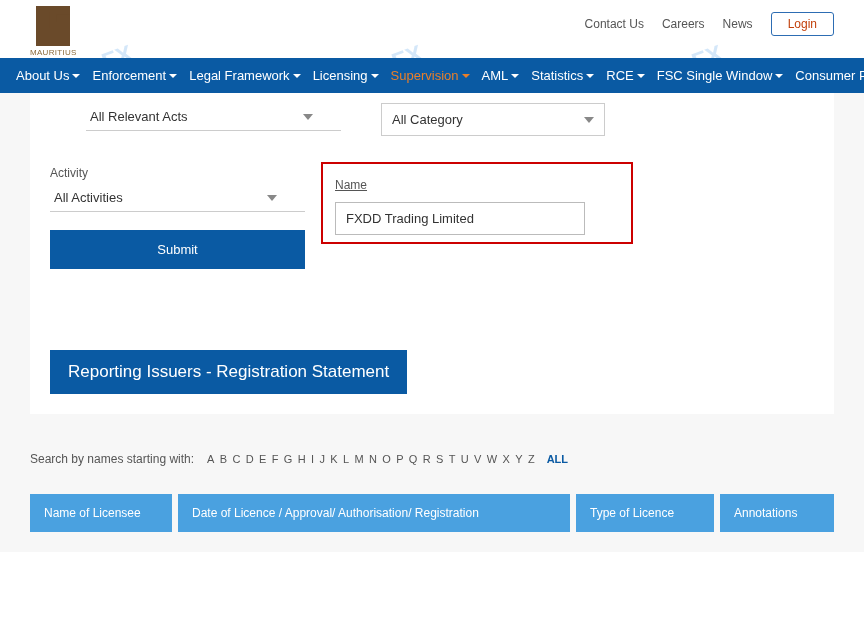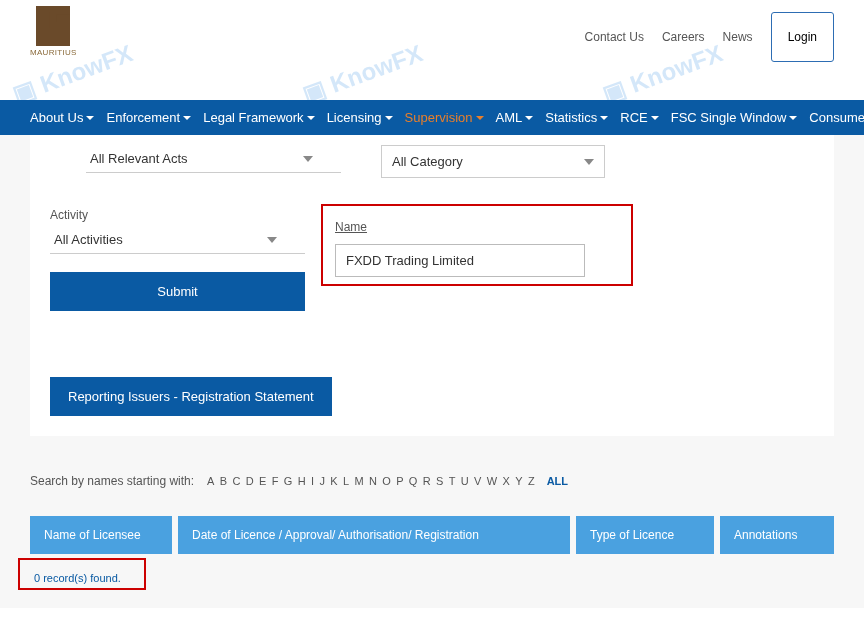--- a/index.html
+++ b/index.html
@@ -56,38 +56,37 @@
     display: flex;
     align-items: center;
     gap: 18px;
     font-size: 12px;
     color: #555;
     padding-top: 6px;
   }
   .toplinks span { cursor: pointer; }
   .login-btn {
     border: 1px solid #2d6db3;
-    color: #000000;
-    padding: 17px 16px;
+    color: #c2410c;
+    padding: 4px 16px;
     border-radius: 3px;
     cursor: pointer;
     font-size: 12px;
   }
   .navbar {
     background: #0a5aa3;
     color: #fff;
-    padding: 10px 30px;
+    padding: 10px 16px;
     display: flex;
     gap: 12px;
     align-items: center;
     font-size: 13px;
     position: relative;
     z-index: 2;
     flex-wrap: nowrap;
-    margin-top: 42px;
   }
   .nav-item {
     cursor: pointer;
     display: inline-flex;
     align-items: center;
     gap: 3px;
     white-space: nowrap;
   }
   .nav-item.active { color: #e97f2a; }
   .caret {
@@ -159,23 +158,23 @@
     border: none;
     padding: 12px 24px;
     font-size: 13px;
     cursor: pointer;
     margin-top: 18px;
   }
   .reporting-btn {
     background: #0a5aa3;
     color: #fff;
     padding: 12px 18px;
-    font-size: 13px;
-    cursor: pointer;
-    margin-top: 36px;
+    font-size: 17px;
+    cursor: pointer;
+    margin-top: 51px;
     display: inline-block;
   }
   .alpha-row {
     margin: 38px 30px 0;
     font-size: 12px;
     color: #555;
     display: flex;
     align-items: baseline;
     gap: 6px;
     flex-wrap: wrap;
@@ -341,22 +340,18 @@
     <span class="letter all">ALL</span>
   </div>
 
   <div class="table-head">
     <div class="th th1">Name of Licensee</div>
     <div class="th th2">Date of Licence / Approval/ Authorisation/ Registration</div>
     <div class="th th3">Type of Licence</div>
     <div class="th th4">Annotations</div>
   </div>
 
-  <div style="position:relative; display:inline-block;">
-    <div class="records-found">0 record(s) found.</div>
-    <div class="red-box" style="top:4px; left:18px; width:128px; height:32px;"></div>
-  </div>
 </div>
 
 <div class="bottom">
   
   
 </div>
 
 </body></html>

